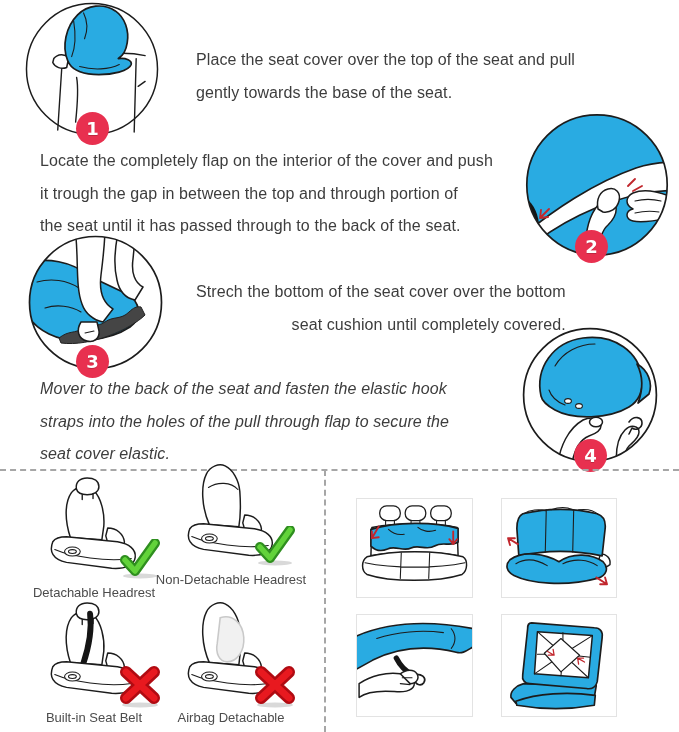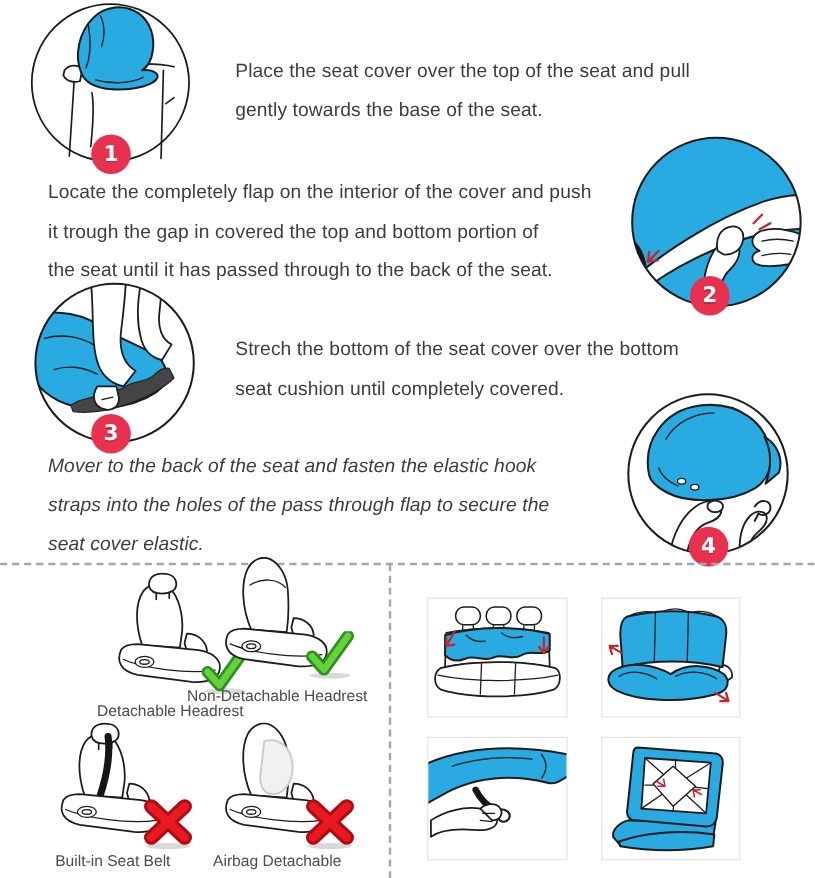--- a/index.html
+++ b/index.html
@@ -74,21 +74,21 @@
     <div class="badge" style="left:52px;top:111px;">1</div>
   </div>
 
   <div class="para" style="left:196px;top:44px;">
     <div class="line">Place the seat cover over the top of the seat and pull</div>
     <div class="line">gently towards the base of the seat.</div>
   </div>
 
   <div class="para" style="left:40px;top:145px;">
     <div class="line">Locate the completely flap on the interior of the cover and push</div>
-    <div class="line">it trough the gap in covered the top and bottom portion of</div>
+    <div class="line">it trough the gap in between the top and through portion of</div>
     <div class="line">the seat until it has passed through to the back of the seat.</div>
   </div>
 
   <div class="illus" style="left:524px;top:112px;width:146px;height:146px;">
     <svg viewBox="0 0 146 146">
       <defs>
           <clipPath id="clip2">
             <circle cx="73" cy="73" r="70.2"></circle>
           </clipPath>
         </defs>
@@ -124,28 +124,28 @@
         <path class="wht" d="M48,-6 C52,22 48,52 55,70 C58,79 66,86 76,88 L86,75 C76,69 72,57 74,41 C76,25 78,8 78,-6 Z"></path>
         <path class="wht" d="M92,-6 C88,12 86,30 90,46 C92,56 98,64 108,66 L116,53 C108,49 104,39 106,25 C107,15 108,3 110,-6 Z"></path>
         <path class="wht" d="M54,88 C49,96 51,105 60,107 C67,109 73,104 72,97 L70,88 Z"></path>
         <path class="thin" d="M58,99 l9,-2"></path>
       </g>
       <circle class="ring" cx="68.5" cy="68.5" r="66"></circle>
     </svg>
     <div class="badge" style="left:49px;top:111px;">3</div>
   </div>
 
-  <div class="para" style="left:196px;top:276px;">
+  <div class="para" style="left:196px;top:276px;text-align:right;">
     <div class="line">Strech the bottom of the seat cover over the bottom</div>
     <div class="line">seat cushion until completely covered.</div>
   </div>
 
   <div class="para" style="left:40px;top:373px;font-style:italic;">
     <div class="line">Mover to the back of the seat and fasten the elastic hook</div>
-    <div class="line">straps into the holes of the pass through flap to secure the</div>
+    <div class="line">straps into the holes of the pull through flap to secure the</div>
     <div class="line">seat cover elastic.</div>
   </div>
 
   <div class="illus" style="left:521px;top:326px;width:138px;height:138px;">
     <svg viewBox="0 0 138 138">
       <defs>
           <clipPath id="clip4">
             <circle cx="69" cy="69" r="66.4"></circle>
           </clipPath>
         </defs>
@@ -162,21 +162,21 @@
         <path class="ln" d="M108,96 c5,-7 13,-5 13,1 c0,5 -6,8 -10,5 m0,0 l-3,6" style="stroke-width:1.6"></path>
       </g>
       <circle class="ring" cx="69" cy="69" r="66.4"></circle>
     </svg>
     <div class="badge" style="left:53px;top:113px;">4</div>
   </div>
 
   <div class="divider-h"></div>
   <div class="divider-v"></div>
 
-  <figure class="compat" style="left:28px;top:477px;width:132px;margin-left:48px;">
+  <figure class="compat" style="left:28px;top:477px;width:132px;">
     <div class="seat-wrap">
       <svg class="seat" viewBox="0 0 112 106">
         <path class="wht" d="M32,62 C26,44 26,26 33,16 C38,9 50,8 56,14 C63,21 67,36 66,50 L64,64 Z"></path>
         <path class="wht" d="M38,12 C37,5 42,1 49,1 C56,1 61,4 61,10 C61,15 56,18 49,18 C43,18 39,16 38,12 Z"></path>
         <path class="ln" d="M44,18 l0,5 M55,17 l0,5"></path>
         <path class="wht" d="M70,52 C79,52 86,58 87,66 L85,84 C83,88 77,88 75,84 L68,60 Z"></path>
         <path class="wht" d="M14,66 C10,76 14,84 28,87 L74,93 C88,94 97,90 98,82 C99,74 92,68 80,66 L28,61 C21,61 16,63 14,66 Z"></path>
         <path class="thin" d="M16,74 C32,81 70,87 94,83"></path>
         <ellipse class="wht" cx="34" cy="76" rx="8" ry="4.6" style="stroke-width:1.1"></ellipse>
         <ellipse class="thin" cx="34" cy="76" rx="4" ry="2"></ellipse>

